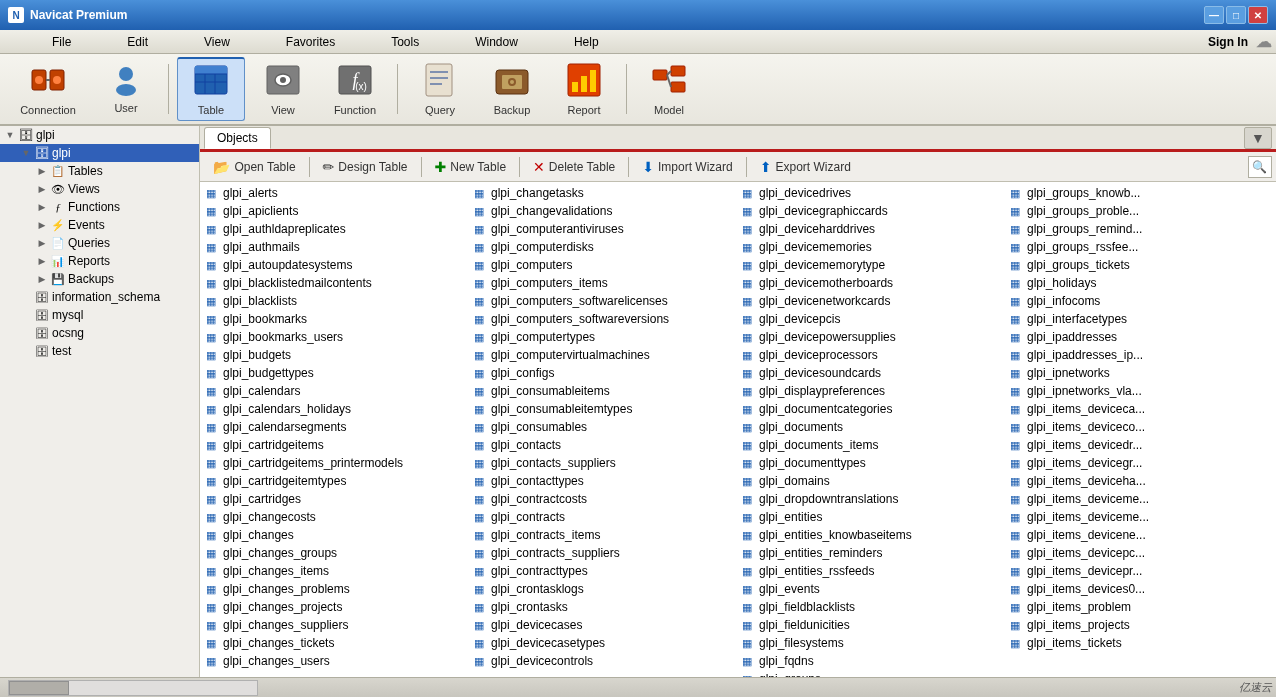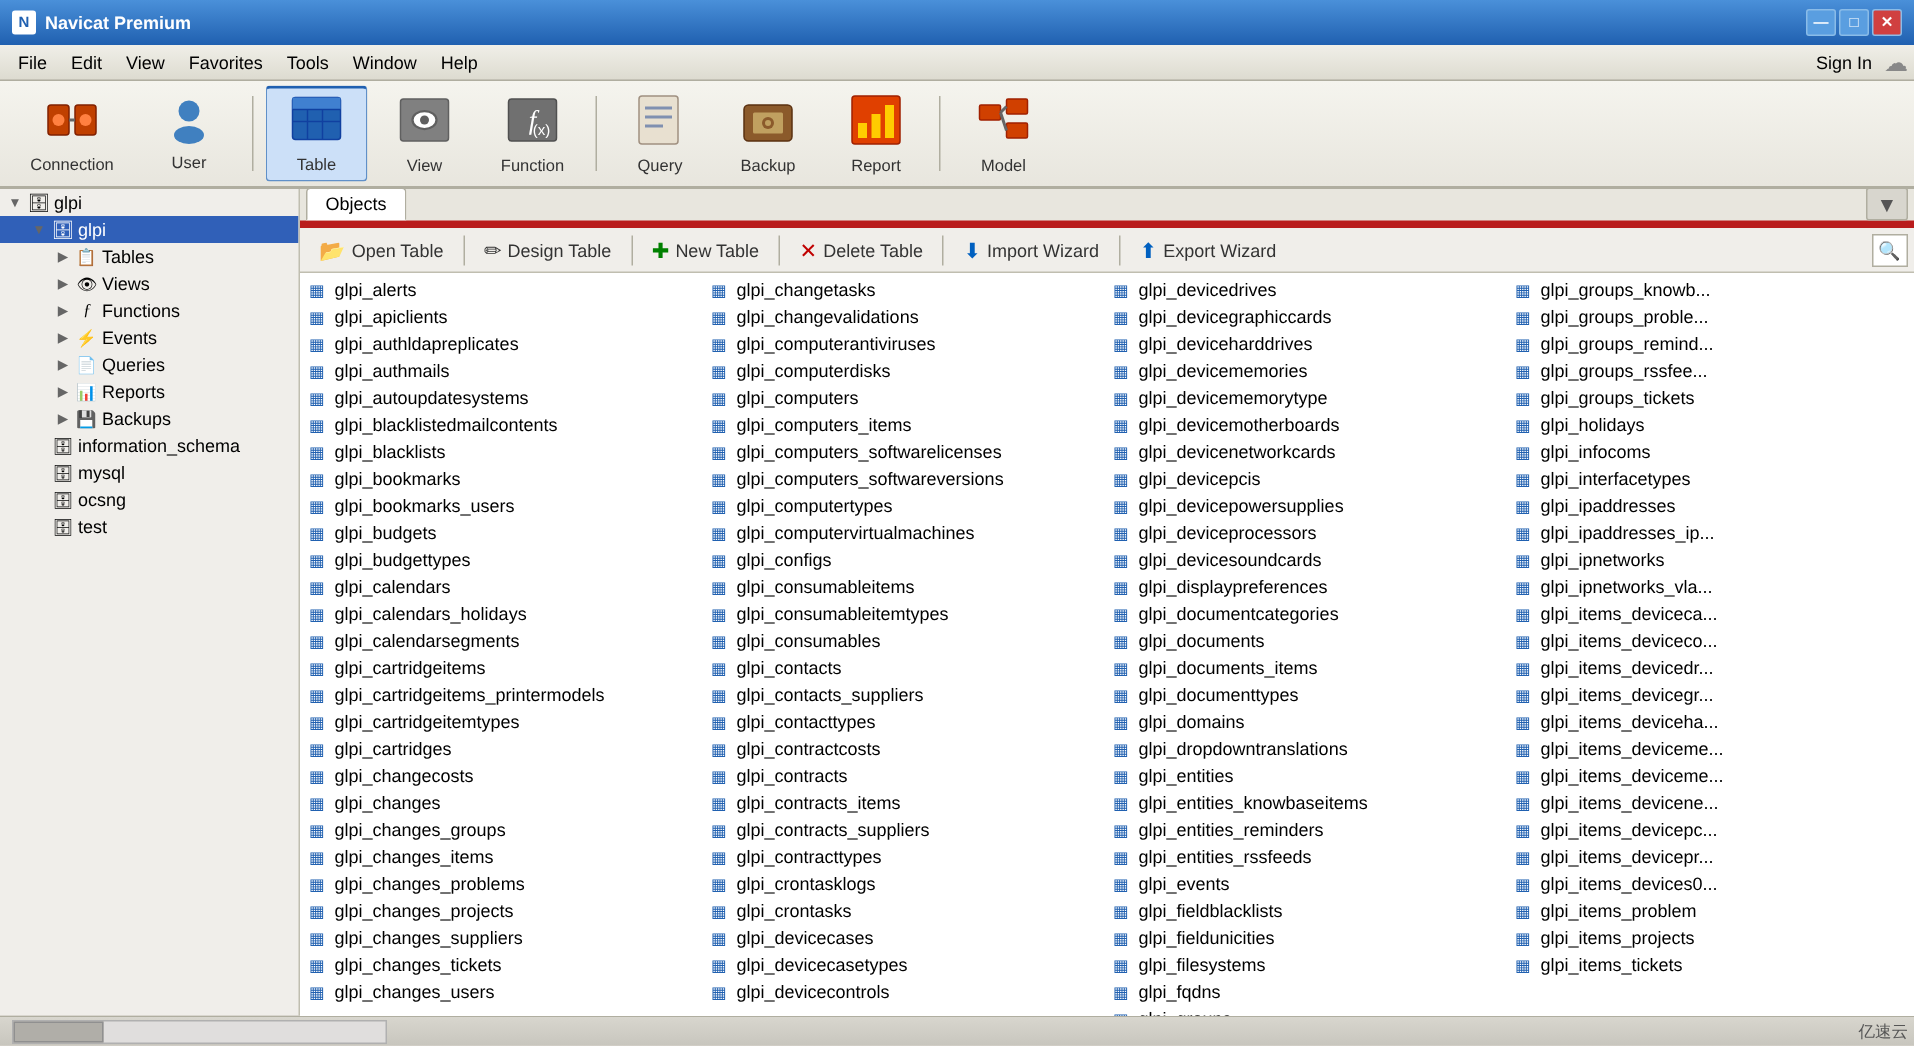--- a/index.html
+++ b/index.html
@@ -27,22 +27,23 @@
       background: linear-gradient(to bottom, #f0efe8, #dddbd0);
       display: flex; align-items: center;
       border-bottom: 1px solid #b0aea0;
       padding: 0 4px;
     }
     .menu-item {
       padding: 3px 8px;
       font-size: 12px;
       color: #000;
       cursor: pointer;
-    }
-    .sign-in-area { margin-left: auto; display: flex; align-items: center; gap: 8px; font-size: 12px; }
+      margin-left: 40px;
+    }
+    .sign-in-area { margin-left: auto; display: flex; align-items: center; gap: 8px; font-size: 12px; font-weight: bold; }
     .cloud-icon { color: #888; font-size: 16px; }
 
     
     .toolbar {
       height: 72px;
       background: linear-gradient(to bottom, #f5f4ee, #e8e6de);
       border-bottom: 2px solid #b0aea0;
       display: flex; align-items: center;
       padding: 4px 8px; gap: 4px;
     }
@@ -103,21 +104,21 @@
       flex: 1;
       display: flex;
       flex-direction: column;
       overflow: hidden;
     }
 
     
     .tab-bar {
       height: 26px;
       background: #e8e6de;
-      border-bottom: 5px solid #b91c1c;
+      border-bottom: 3px solid #b91c1c;
       display: flex; align-items: flex-end;
       padding: 0 4px;
     }
     .tab {
       height: 22px; padding: 0 12px;
       border: 1px solid #b0aea0; border-bottom: none;
       background: #d0cec8;
       display: flex; align-items: center;
       cursor: pointer; font-size: 12px;
       border-radius: 3px 3px 0 0;
@@ -167,21 +168,21 @@
     }
     .table-row-item .tbl-icon { font-size: 11px; color: #2060b0; margin-right: 3px; width: 14px; }
 
     
     .status-bar {
       height: 20px;
       background: linear-gradient(to bottom, #d8d6ce, #c8c6be);
       border-top: 1px solid #b0aea0;
       display: flex; align-items: center;
       padding: 0 4px;
-      font-size: 11px; color: #333;
+      font-size: 11px; color: #333; font-style: italic;
     }
     .scrollbar-area {
       height: 16px;
       background: #e0dedd;
       border: 1px solid #b0b0b0;
       width: 250px;
       display: flex; align-items: center;
       margin: 0 4px;
     }
     .scrollbar-thumb {

